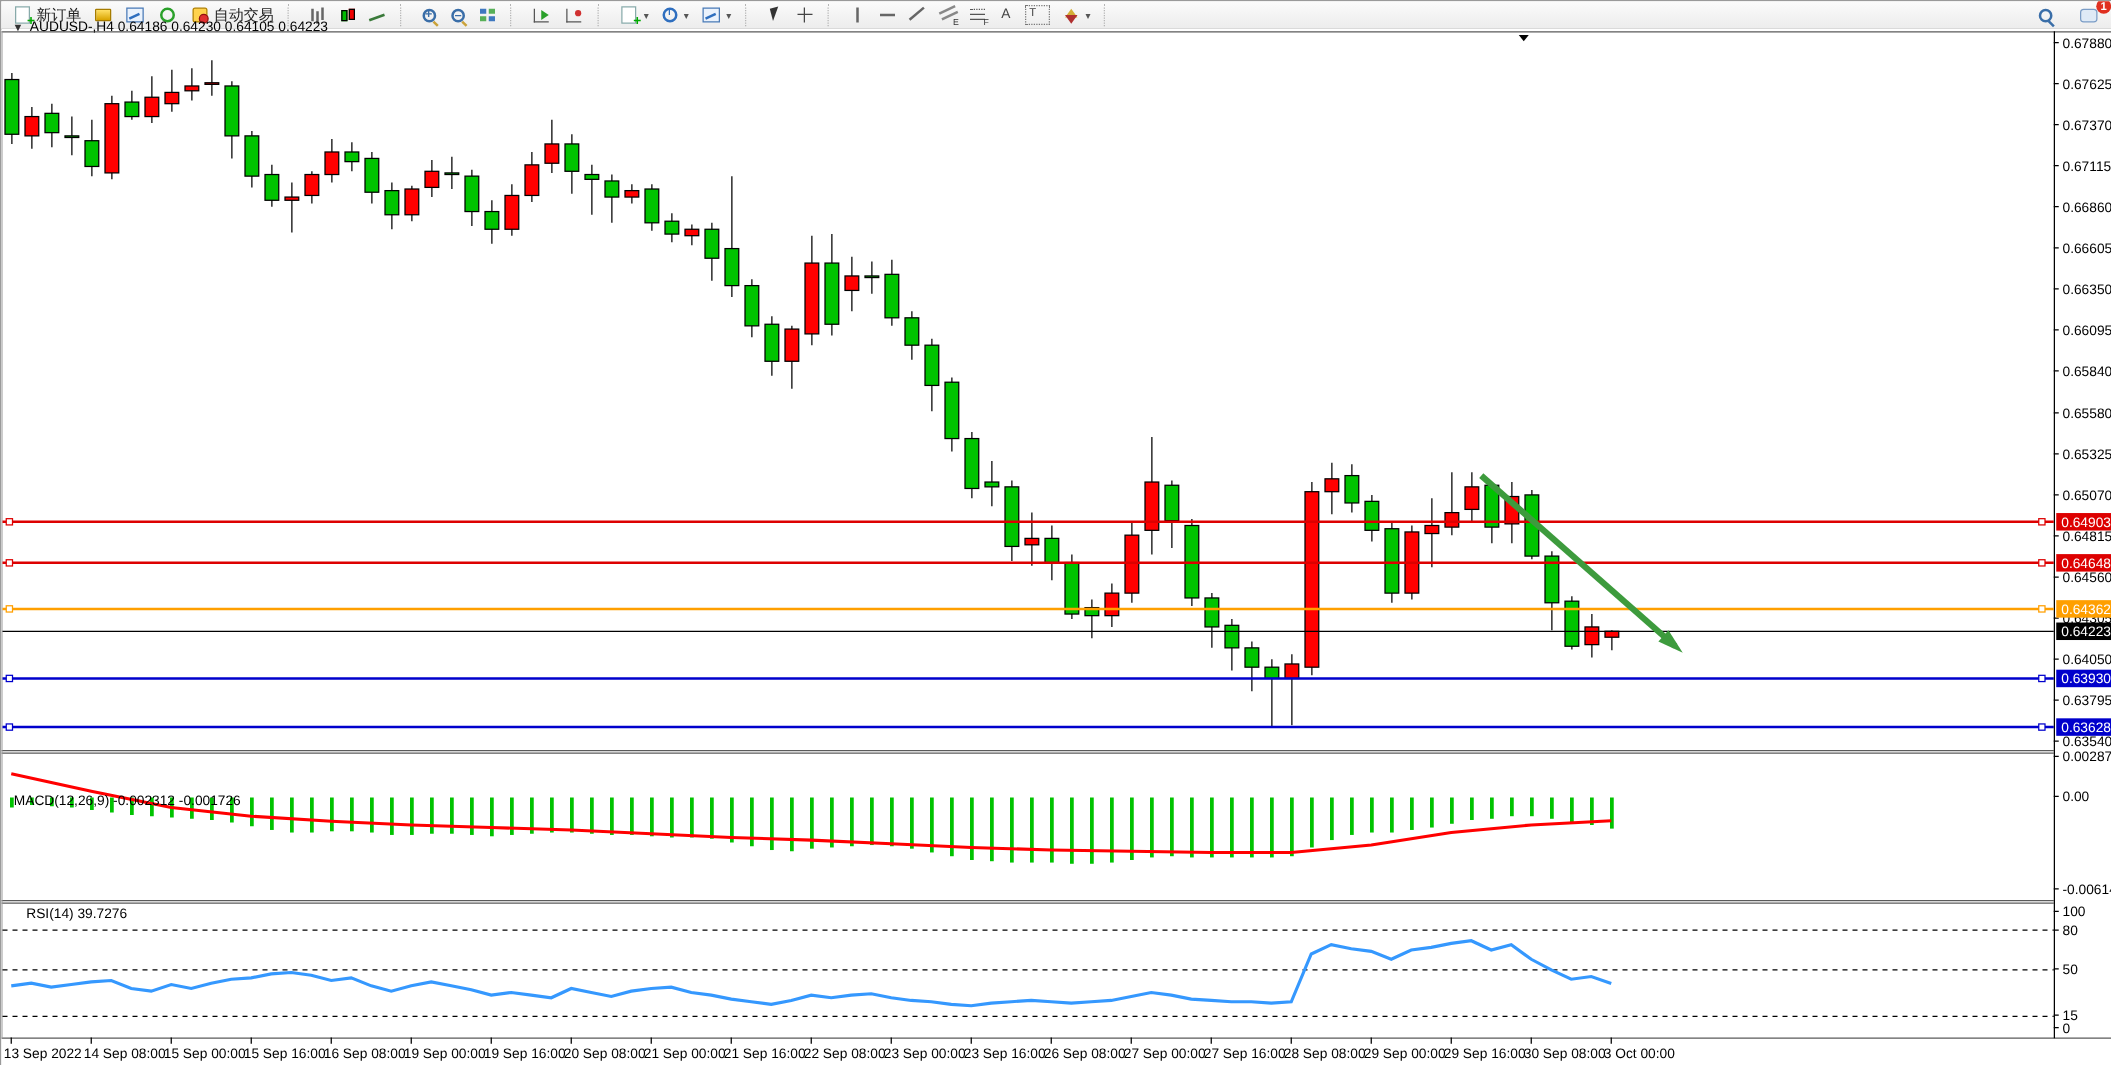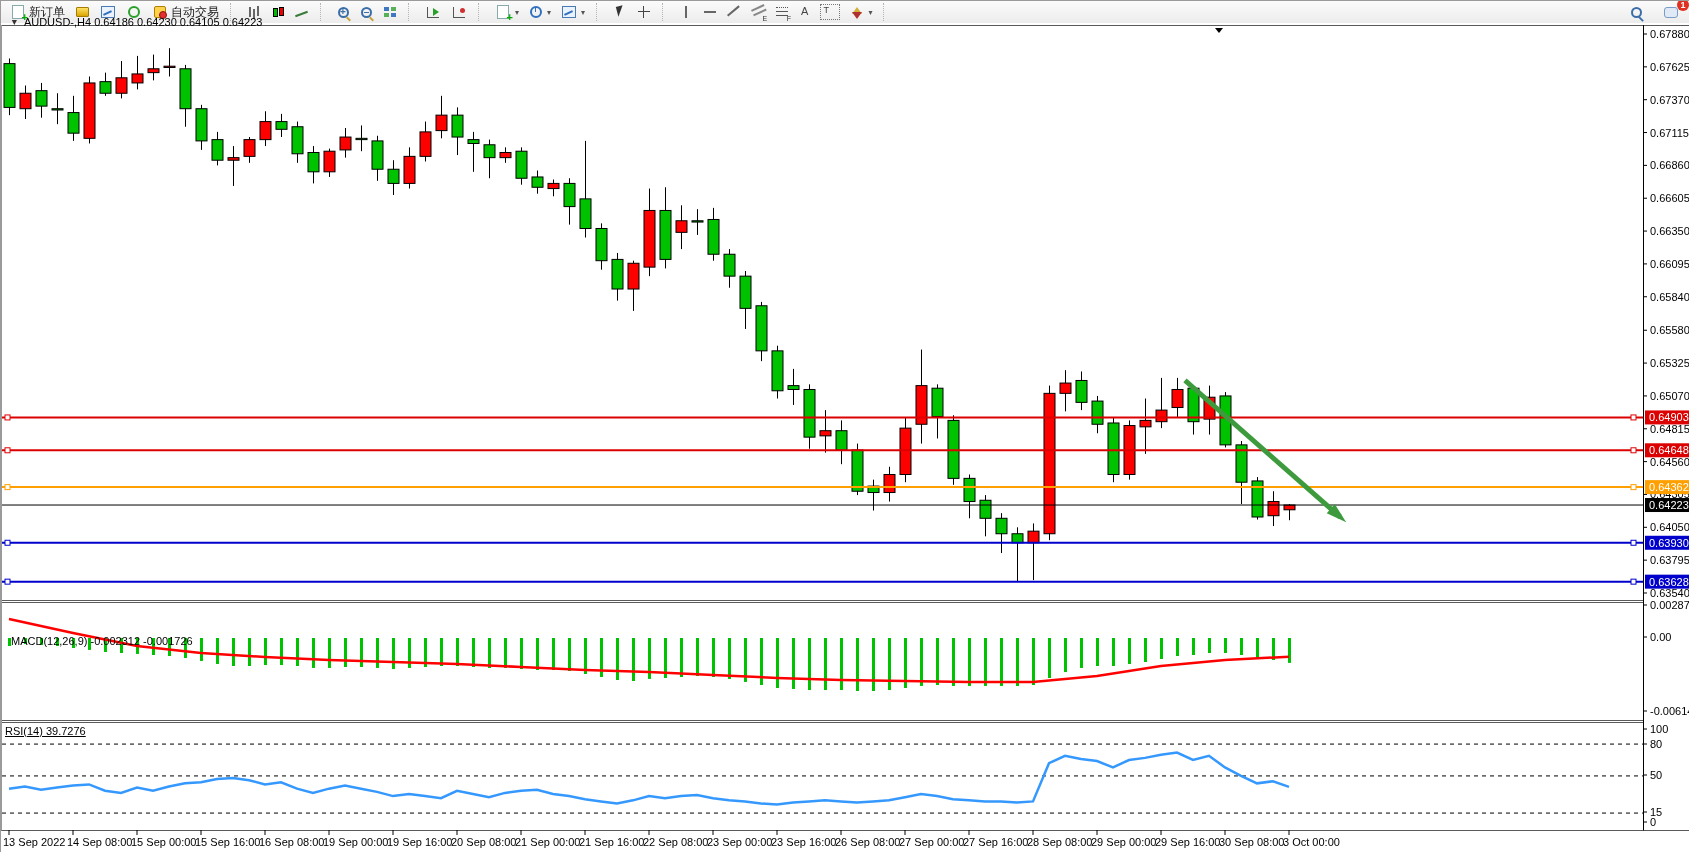--- a/index.html
+++ b/index.html
@@ -177,21 +177,21 @@
         <span class="ico i-comment"></span>
         <span class="badge">1</span>
       </div>
     </div>
   </div>
 
   <div class="pane-label" style="left:8px;top:15px;">
     <span class="sym-caret">▼</span><span>AUDUSD-,H4  0.64186 0.64230 0.64105 0.64223</span>
   </div>
   <div class="pane-label" style="left:10px;top:634px;">MACD(12,26,9) -0.002312 -0.001726</div>
-  <div class="pane-label" style="left:4px;top:724px;text-decoration:underline;">RSI(14) 39.7276</div>
+  <div class="pane-label" style="left:20px;top:724px;">RSI(14) 39.7276</div>
 
   <svg id="chart-svg" width="1689" height="830" viewBox="0 22 1689 830" style="position:absolute;left:0;top:22px;" font-family="Liberation Sans, sans-serif">
       <rect x="0" y="22" width="1689" height="830" fill="#ffffff"></rect>
       <g stroke="#5a5a5a" stroke-width="1">
         <line x1="0" y1="24.5" x2="1689" y2="24.5"></line>
         <line x1="0" y1="599.5" x2="1642" y2="599.5"></line>
         <line x1="0" y1="601.5" x2="1642" y2="601.5"></line>
         <line x1="0" y1="719.5" x2="1642" y2="719.5"></line>
         <line x1="0" y1="721.5" x2="1642" y2="721.5"></line>
         <line x1="0" y1="829.5" x2="1689" y2="829.5"></line>

